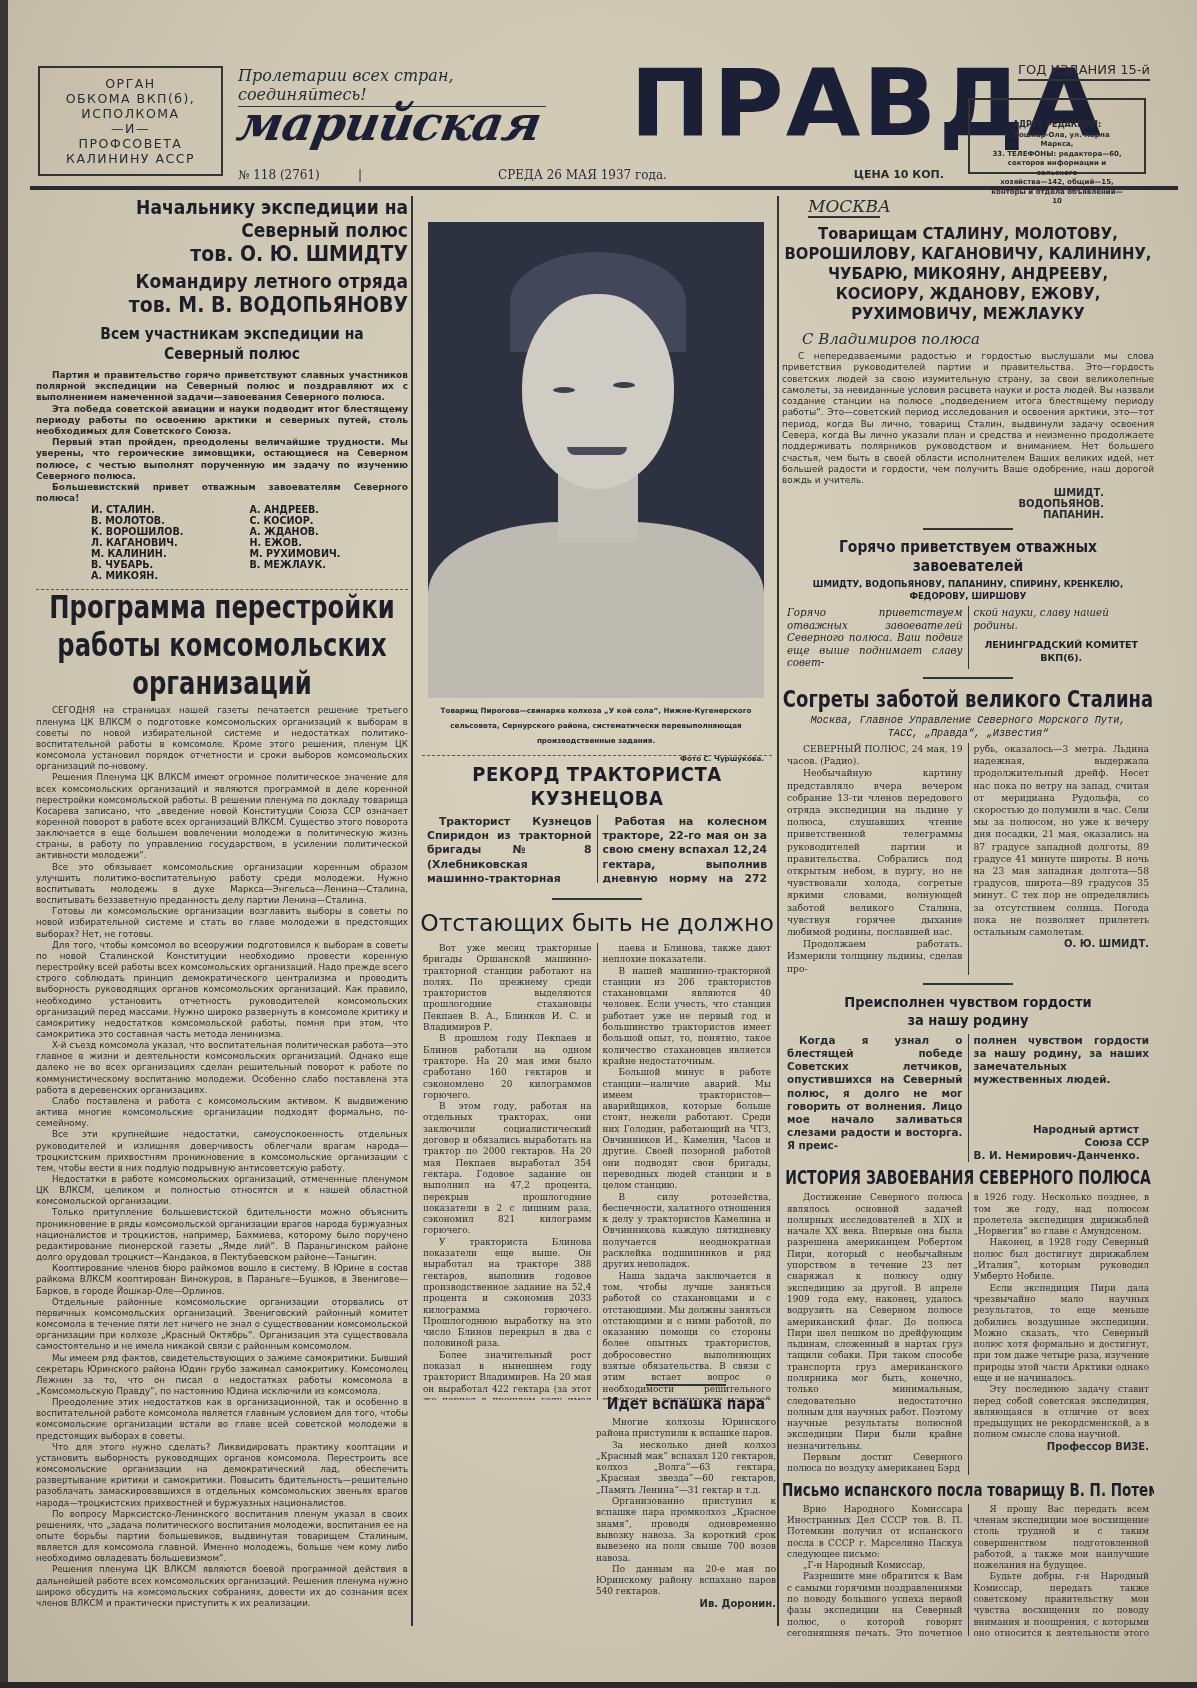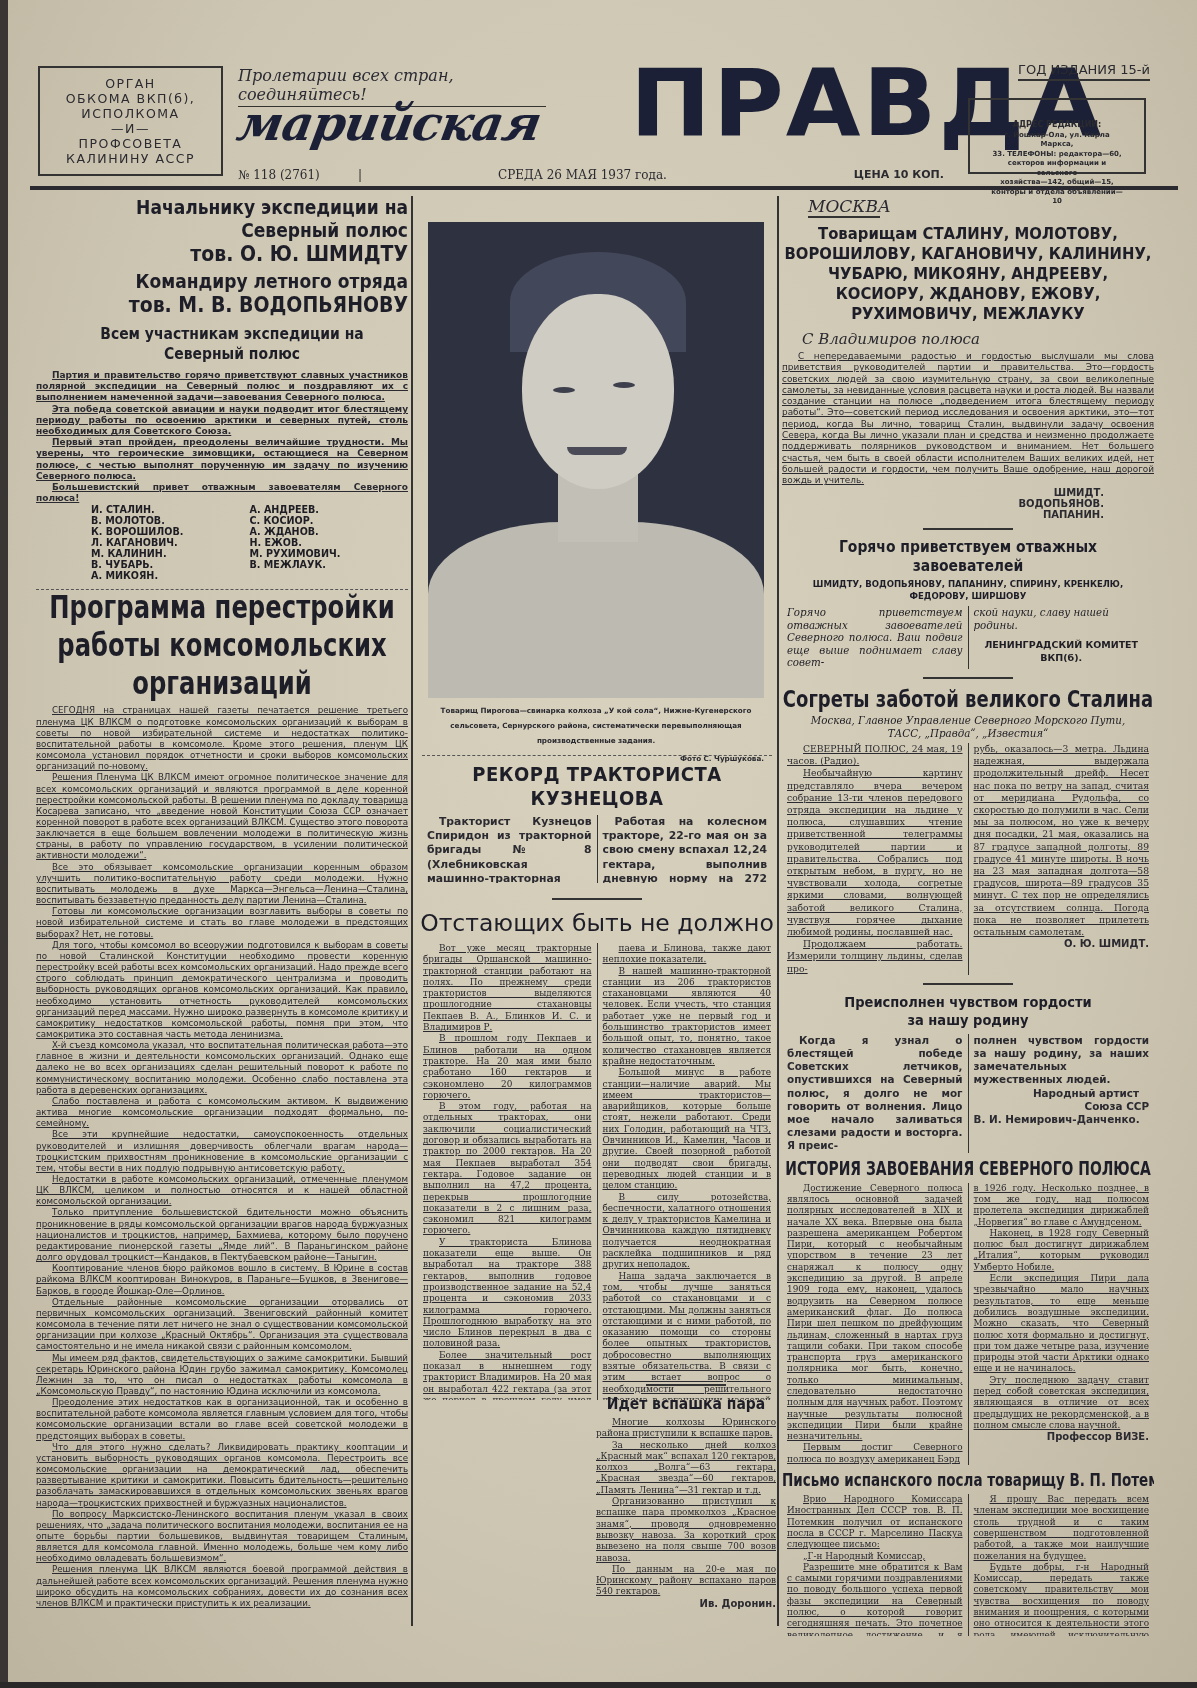--- a/index.html
+++ b/index.html
@@ -25,21 +25,21 @@
   .addr-box { position: absolute; left: 968px; top: 98px; width: 178px; height: 76px; border: 2px solid #333; padding: 20px; text-align: center;
     font-family: "DejaVu Sans", sans-serif; font-size: 7px; line-height: 9.5px; font-weight: bold; color: #2a2a30; }
   .addr-box .h { font-size: 8px; margin-bottom: 1px; }
   .rule-top { position: absolute; left: 30px; top: 186px; width: 1148px; height: 4px; background: #2a2a30; }
 
   
   .col { position: absolute; overflow: hidden; }
   .vline { position: absolute; width: 1.5px; background: #333; }
   .hl { font-family: "DejaVu Sans Condensed", "DejaVu Sans", sans-serif; font-weight: bold; color: #1e1e28; }
   .body { font-size: 9.6px; line-height: 12px; text-align: justify; color: #2a2a30; }
-  .body p { text-indent: 16px; text-decoration: underline; }
+  .body p { text-indent: 16px; }
   .bodyb { font-size: 11.5px; line-height: 14.5px; text-align: justify; color: #2a2a30; font-family: "DejaVu Sans", sans-serif; font-weight: bold; }
   .bodyb p { text-indent: 12px; }
   .sig { text-align: right; font-family: "DejaVu Sans", sans-serif; font-weight: bold; font-size: 10px; }
   .short-rule { height: 2px; background: #333; margin: 8px auto; width: 90px; }
   .twocol { display: flex; gap: 0; }
   .twocol > div { flex: 1; padding: 0 5px; }
   .twocol > div:first-child { border-right: 1.5px solid #333; }
 
   
   .names { display: flex; font-family: "DejaVu Sans", sans-serif; font-weight: bold; font-size: 9.6px; line-height: 11px; padding-left: 55px; }
@@ -231,21 +231,21 @@
       <div class="twocol" style="font-style:italic; font-size:10.3px; line-height:12.5px; margin-top:4px;">
         <div style="text-align:justify;"><span>Горячо приветствуем отважных завоевателей Северного полюса. Ваш подвиг еще выше поднимает славу совет-</span></div>
         <div><span>ской науки, славу нашей родины.</span>
           <div class="sig" style="text-align:center; font-style:normal; font-size:9.5px; margin-top:8px;">ЛЕНИНГРАДСКИЙ КОМИТЕТ ВКП(б).</div></div>
       </div>
     </div>
     <div class="short-rule"></div>
 
     <div>
       <div class="hl" style="font-size:20px; line-height:24px; text-align:center; transform:scaleY(1.15);">Согреты заботой великого Сталина</div>
-      <div style="font-style:italic; font-size:10.3px; line-height:13px; text-align:center; margin:3px 16px;">Москва, Главное Управление Северного Морского Пути, ТАСС, „Правда“, „Известия“</div>
+      <div style="font-style:italic; font-size:10.3px; line-height:13px; text-align:center; margin:3px 16px;font-family:Liberation Mono, monospace;">Москва, Главное Управление Северного Морского Пути, ТАСС, „Правда“, „Известия“</div>
       <div class="twocol body" style="font-size:9.2px; line-height:12.2px;">
         <div>
           <p>СЕВЕРНЫЙ ПОЛЮС, 24 мая, 19 часов. (Радио).</p>
           <p>Необычайную картину представляло вчера вечером собрание 13-ти членов передового отряда экспедиции на льдине у полюса, слушавших чтение приветственной телеграммы руководителей партии и правительства. Собрались под открытым небом, в пургу, но не чувствовали холода, согретые яркими словами, волнующей заботой великого Сталина, чувствуя горячее дыхание любимой родины, пославшей нас.</p>
           <p>Продолжаем работать. Измерили толщину льдины, сделав про-</p>
         </div>
         <div>
           <p style="text-indent:0;">рубь, оказалось—3 метра. Льдина надежная, выдержала продолжительный дрейф. Несет нас пока по ветру на запад, считая от меридиана Рудольфа, со скоростью до полумили в час. Сели мы за полюсом, но уже к вечеру дня посадки, 21 мая, оказались на 87 градусе западной долготы, 89 градусе 41 минуте широты. В ночь на 23 мая западная долгота—58 градусов, широта—89 градусов 35 минут. С тех пор не определялись за отсутствием солнца. Погода пока не позволяет прилететь остальным самолетам.</p>
           <div class="sig">О. Ю. ШМИДТ.</div>
         </div>
@@ -254,21 +254,21 @@
     <div class="short-rule"></div>
 
     <div>
       <div class="hl" style="font-size:14.5px; line-height:18px; text-align:center; margin:0 60px;">Преисполнен чувством гордости за нашу родину</div>
       <div class="twocol bodyb" style="font-size:10.4px; line-height:13.2px; margin-top:5px;">
         <div>
             <p>Когда я узнал о блестящей победе Советских летчиков, опустившихся на Северный полюс, я долго не мог говорить от волнения. Лицо мое начало заливаться слезами радости и восторга. Я преис-</p>
           </div>
         <div>
             <p style="text-indent:0;">полнен чувством гордости за нашу родину, за наших замечательных мужественных людей.</p>
-          <div class="sig" style="font-size:10.4px; margin-right:10px;">Народный артист</div>
+          <div class="sig" style="font-size:10.4px; margin-right:10px;margin-top:36px;">Народный артист</div>
           <div class="sig" style="font-size:10.4px;">Союза ССР</div>
           <div class="sig" style="font-size:10.4px; text-align:left;">В. И. Немирович-Данченко.</div>
         </div>
       </div>
     </div>
 
     <div style="margin-top:6px;">
       <div class="hl" style="font-size:15.5px; line-height:20px; text-align:center; transform:scaleY(1.2);">ИСТОРИЯ ЗАВОЕВАНИЯ СЕВЕРНОГО ПОЛЮСА</div>
       <div class="twocol body" style="font-size:8.9px; line-height:11.3px; margin-top:4px;">
         <div>

